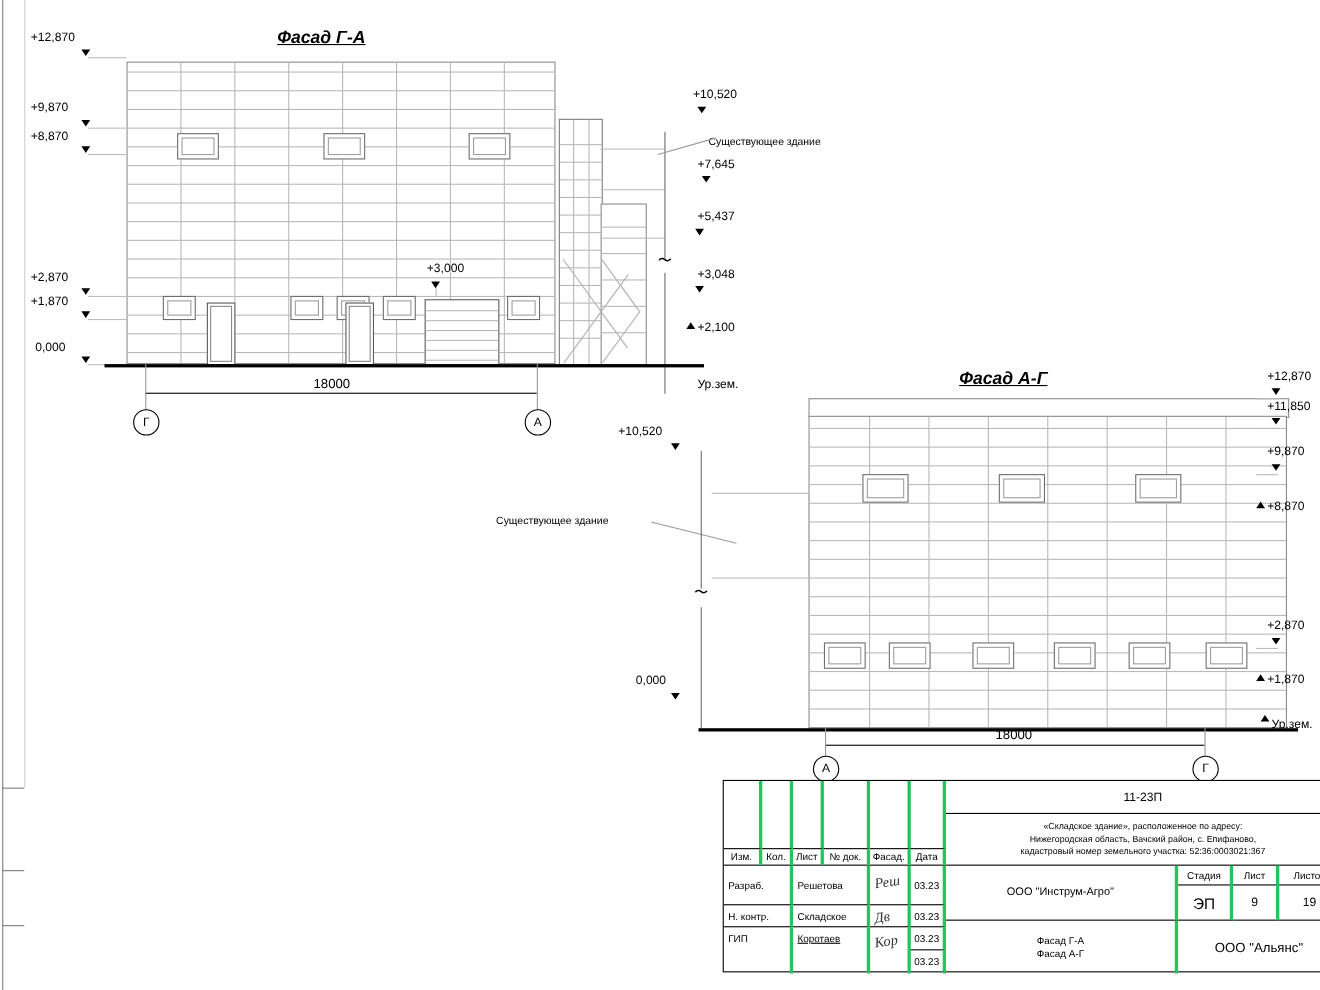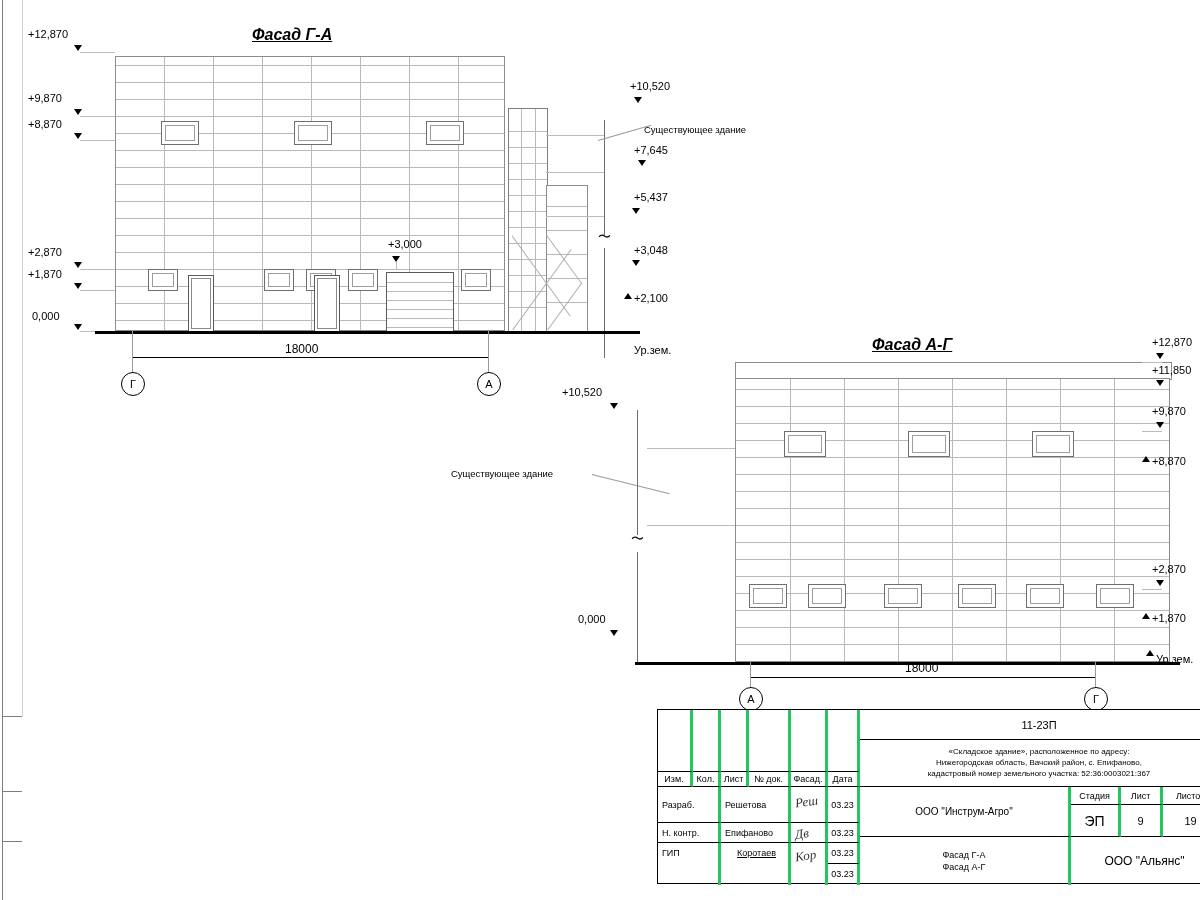--- a/index.html
+++ b/index.html
@@ -418,26 +418,26 @@
     <div class="cell" style="left:91px; top:62px; width:42px; height:15px; line-height:15px;">№ док.</div>
     <div class="cell" style="left:133px; top:62px; width:37px; height:15px; line-height:15px;">Фасад.</div>
     <div class="cell" style="left:170px; top:62px; width:32px; height:15px; line-height:15px;">Дата</div>
 
     <div class="cell" style="left:0; top:77px; width:63px; height:36px; line-height:36px; text-align:left; padding-left:4px;">Разраб.</div>
     <div class="cell" style="left:63px; top:77px; width:70px; height:36px; line-height:36px; text-align:left; padding-left:4px;">Решетова</div>
     <div class="cell" style="left:133px; top:77px; width:37px; height:36px;"></div>
     <div class="cell" style="left:170px; top:77px; width:32px; height:36px; line-height:36px;">03.23</div>
 
     <div class="cell" style="left:0; top:113px; width:63px; height:20px; line-height:20px; text-align:left; padding-left:4px;">Н. контр.</div>
-    <div class="cell" style="left:63px; top:113px; width:70px; height:20px; line-height:20px; text-align:left; padding-left:4px;">Епифаново</div>
+    <div class="cell" style="left:63px; top:113px; width:70px; height:20px; line-height:20px; text-align:left; padding-left:4px;">Складское</div>
     <div class="cell" style="left:133px; top:113px; width:37px; height:20px;"></div>
     <div class="cell" style="left:170px; top:113px; width:32px; height:20px; line-height:20px;">03.23</div>
 
     <div class="cell" style="left:0; top:133px; width:63px; height:42px; line-height:20px; text-align:left; padding-left:4px; border-bottom:none;">ГИП</div>
-    <div class="cell" style="left:63px; top:133px; width:70px; height:42px; line-height:20px; text-align:center; padding-left:4px; border-bottom:none;text-decoration:underline;">Коротаев</div>
+    <div class="cell" style="left:63px; top:133px; width:70px; height:42px; line-height:20px; text-align:left; padding-left:4px; border-bottom:none;text-decoration:underline;">Коротаев</div>
     <div class="cell" style="left:133px; top:133px; width:37px; height:42px; border-bottom:none;"></div>
     <div class="cell" style="left:170px; top:133px; width:32px; height:21px; line-height:21px;">03.23</div>
     <div class="cell" style="left:170px; top:154px; width:32px; height:21px; line-height:21px; border-bottom:none;">03.23</div>
 
     <div class="sign" style="left:137px; top:84px;">Реш</div>
     <div class="sign" style="left:137px; top:116px;">Дв</div>
     <div class="sign" style="left:137px; top:138px;">Кор</div>
 
     <div class="cell" style="left:202px; top:0; width:358px; height:30px; line-height:30px; font-size:11px; border-right:none;">11-23П</div>
 

